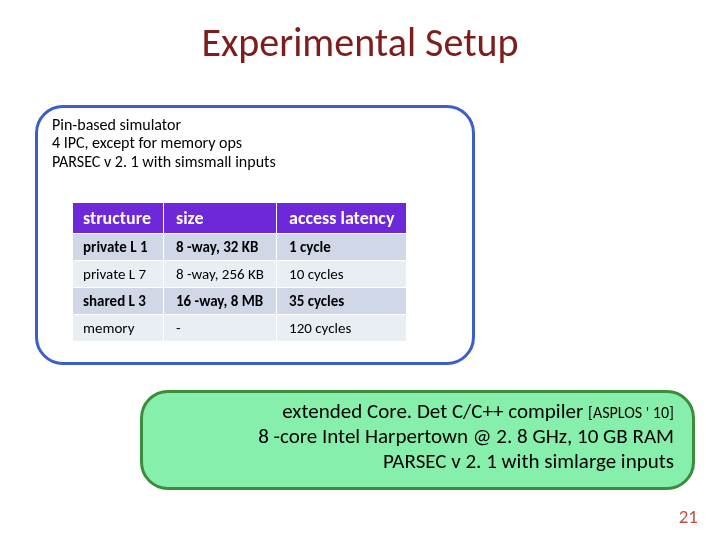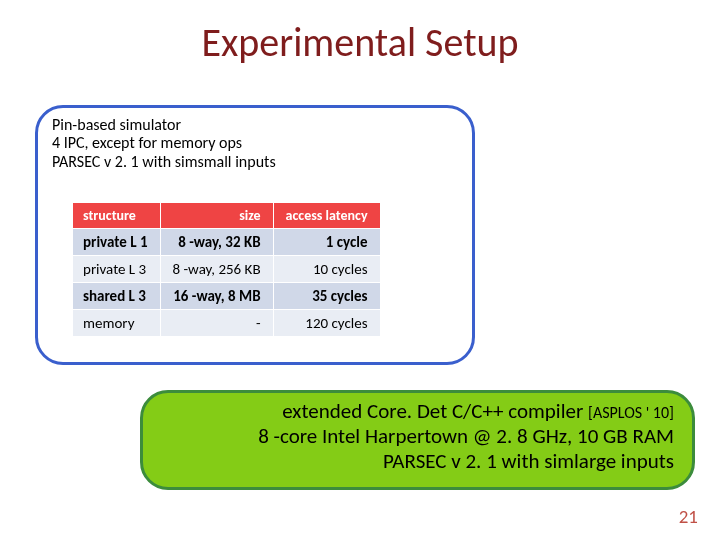--- a/index.html
+++ b/index.html
@@ -32,47 +32,47 @@
     height: 260px;
     border-color: #3a5fcd;
     background: #fff;
   }
   .box2 {
     left: 140px;
     top: 390px;
     width: 555px;
     height: 100px;
     border-color: #3c8c3c;
-    background: #84cc16;
+    background: #86efac;
   }
   .desc-lines {
     position: absolute;
     left: 14px;
     top: 8px;
     font-size: 16px;
     line-height: 1.15;
     color: #000;
   }
   .cache-table {
     position: absolute;
     left: 34px;
     top: 94px;
     border-collapse: collapse;
     font-size: 15px;
   }
   .cache-table th, .cache-table td {
     border: 1px solid #fff;
     padding: 4px 12px;
-    text-align: right;
+    text-align: left;
   }
   .cache-table th {
-    background: #ef4444;
+    background: #6d28d9;
     color: #fff;
     font-weight: 700;
-    font-size: 14px;
+    font-size: 18px;
   }
   .cache-table td {
     color: #000;
   }
   .cache-table .first-col {
     text-align: left;
     padding-left: 10px;
   }
   .r-odd { background: #d0d8e8; font-weight: bold; }
   .r-even { background: #e9edf4; }
@@ -115,21 +115,21 @@
         <th>access latency</th>
       </tr>
     </thead>
     <tbody>
       <tr class="r-odd">
         <td class="first-col">private L 1</td>
         <td>8 -way, 32 KB</td>
         <td>1 cycle</td>
       </tr>
       <tr class="r-even">
-        <td class="first-col">private L 3</td>
+        <td class="first-col">private L 7</td>
         <td>8 -way, 256 KB</td>
         <td>10 cycles</td>
       </tr>
       <tr class="r-odd">
         <td class="first-col">shared L 3</td>
         <td>16 -way, 8 MB</td>
         <td>35 cycles</td>
       </tr>
       <tr class="r-even">
         <td class="first-col">memory</td>

